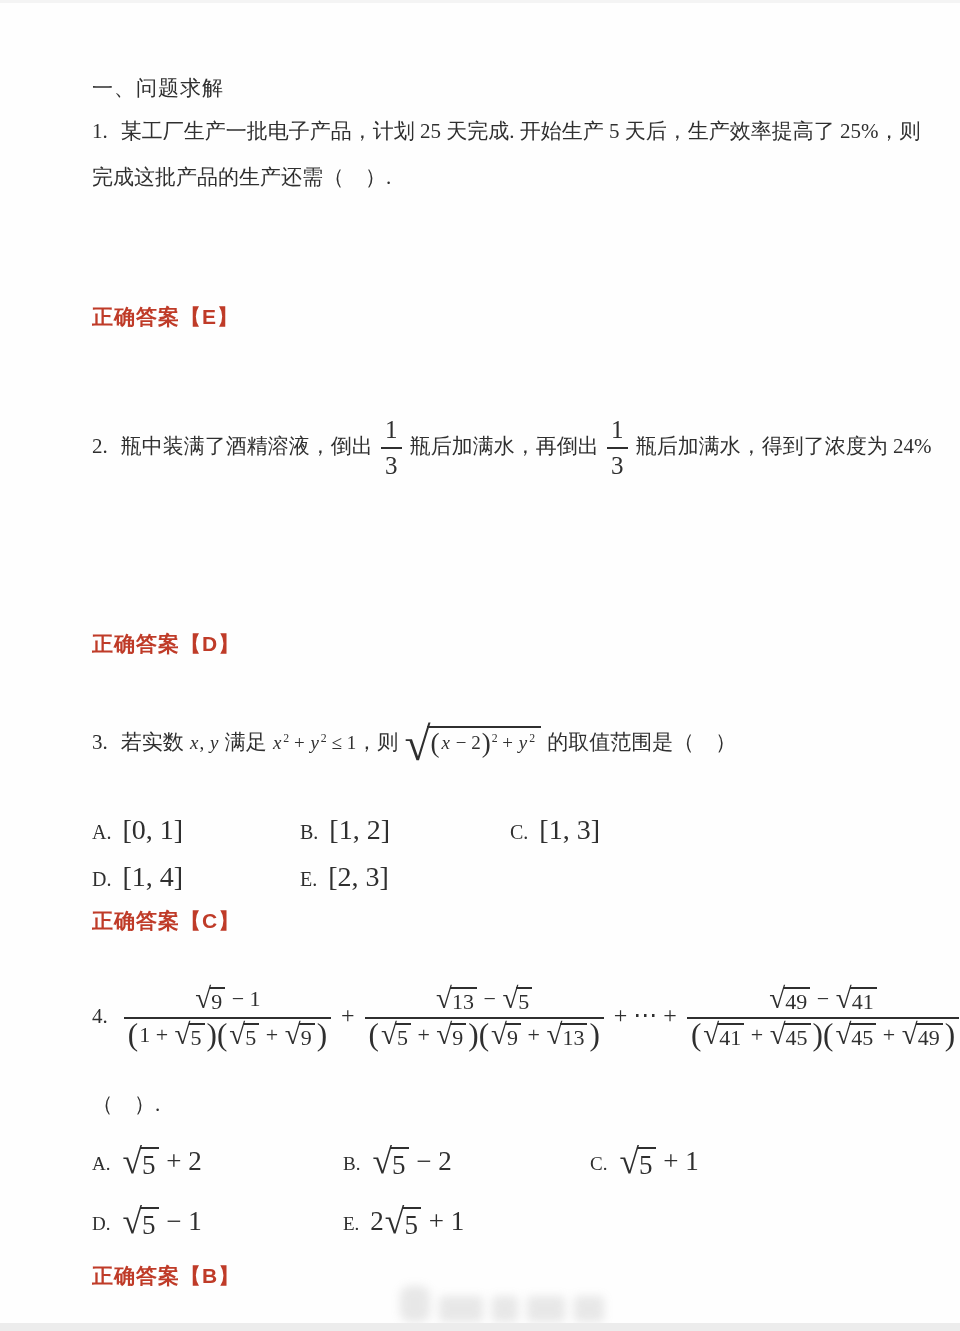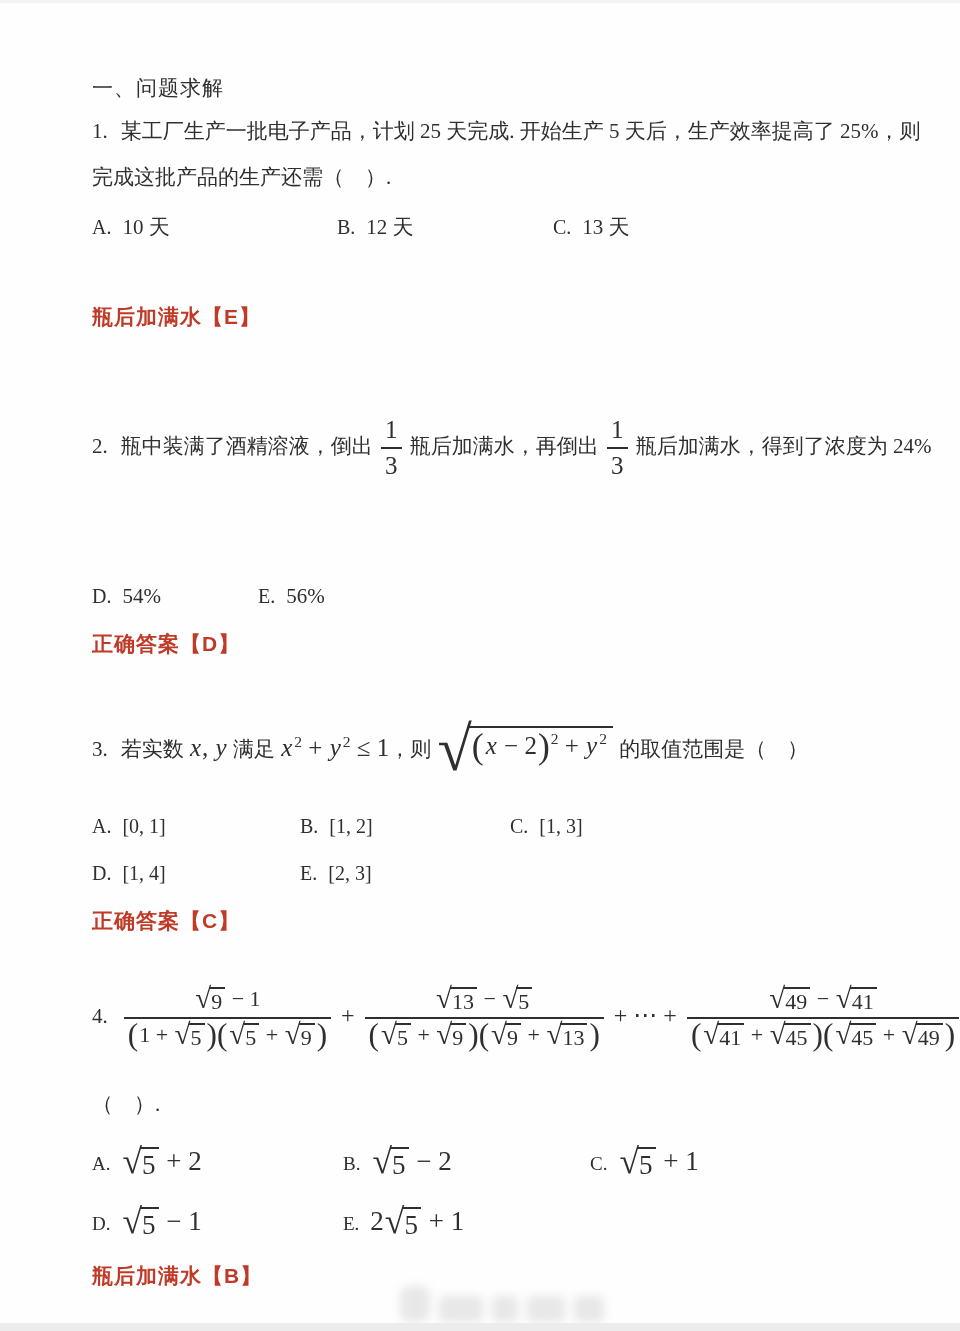--- a/index.html
+++ b/index.html
@@ -12,21 +12,21 @@
   }
   .page::before { content:""; position:absolute; top:0; left:0; right:0; height:3px; background:#f4f4f4; }
   .line { position:absolute; left:92px; font-size:21px; white-space:nowrap; }
   .qnum { margin-right:13px; }
   .title { font-size:21px; letter-spacing:1px; }
 
   
   .optrow { position:absolute; left:92px; height:34px; width:830px; }
   .opt { position:absolute; top:0; white-space:nowrap; font-size:21px; }
   .olabel { margin-right:11px; font-size:20px; }
-  .otext-math { font-size:20px; }
+  .otext-math { font-size:28px; }
 
   
   .answer {
     position:absolute; left:92px; font-size:21px; font-weight:700;
     font-family:"Liberation Sans","DejaVu Sans",sans-serif;
     color:var(--answer-color,#bf3b28); white-space:nowrap; letter-spacing:1px;
   }
 
   
   .m-frac { display:inline-flex; flex-direction:column; vertical-align:middle;
@@ -35,21 +35,21 @@
   .m-frac > .m-den { display:block; padding:2px 4px 0; }
 
   .m-sqrt { display:inline-flex; align-items:flex-start; vertical-align:middle; margin:0 1px; }
   .m-rad { font-size:1.32em; line-height:0.95; margin-right:-2px; transform:translateY(-0.06em); }
   .m-sqrt-c { border-top:2px solid #2f2f2f; padding:1px 3px 0 2px; line-height:1.12; }
   .m-sqrt.big > .m-rad { font-size:2.5em; line-height:0.78; margin-right:-4px; transform:translateY(-0.01em); }
   .m-sqrt.big > .m-sqrt-c { padding:4px 6px 0 4px; }
 
   .m-sup { font-size:0.62em; vertical-align:0.62em; line-height:0; padding-left:1px; }
   .m-i { font-style:italic; padding:0 1px; }
-  .m-f { font-size:25px; }
+  .m-f { font-size:19px; }
   .m-po, .m-pc { font-size:1.42em; font-weight:300; line-height:0; vertical-align:-0.1em; }
   .m-pc-c { padding:0 1px;text-align:center; }
 
   
   .q2-stem .m-frac { font-size:25px; }
   .q3-stem { font-size:21px; }
   .q4-expr { font-size:22px; }
   .q4-expr .m-frac { font-size:22px; line-height:1.25; }
   .q4-expr .plus { margin:0 7px; font-size:24px; }
   .q4-opt { font-size:27px; }
@@ -68,51 +68,32 @@
 
 <div class="page">
 
   <div class="line title" style="top:74px">一、问题求解</div>
 
   <div class="line" style="top:117px">
     <span class="qnum">1.</span><span>某工厂生产一批电子产品，计划 25 天完成. 开始生产 5 天后，生产效率提高了 25%，则</span>
   </div>
   <div class="line" style="top:163px">完成这批产品的生产还需（　）.</div>
 
-  <div class="optrow" style="top:213px">
-    <span class="opt" style="left:0">
-      <span class="olabel">A.</span><span>10 天</span>
-    </span>
-    <span class="opt" style="left:245px">
-      <span class="olabel">B.</span><span>12 天</span>
-    </span>
-    <span class="opt" style="left:461px">
-      <span class="olabel">C.</span><span>13 天</span>
-    </span>
-  </div>
-  <div class="answer" style="top:303px">瓶后加满水【E】</div>
+  <div class="answer" style="top:303px">正确答案【E】</div>
 
   <div class="line q2-stem" style="top:415px">
     <span class="qnum">2.</span><span>瓶中装满了酒精溶液，倒出 <span class="m-frac">
           <span class="m-num">1</span>
           <span class="m-den">3</span>
         </span> 瓶后加满水，再倒出 <span class="m-frac">
           <span class="m-num">1</span>
           <span class="m-den">3</span>
         </span> 瓶后加满水，得到了浓度为 24%</span>
   </div>
 
-  <div class="optrow" style="top:584px">
-    <span class="opt" style="left:0">
-      <span class="olabel">D.</span><span>54%</span>
-    </span>
-    <span class="opt" style="left:166px">
-      <span class="olabel">E.</span><span>56%</span>
-    </span>
-  </div>
   <div class="answer" style="top:630px">正确答案【D】</div>
 
   <div class="line q3-stem" style="top:726px">
     <span class="qnum">3.</span><span>若实数 <span class="m-f"><span class="m-i">x</span>, <span class="m-i">y</span></span> 满足 <span class="m-f"><span class="m-i">x</span><span class="m-sup">2</span> + <span class="m-i">y</span><span class="m-sup">2</span> ≤ 1</span>，则 <span class="m-f"><span class="m-sqrt big">
             <span class="m-rad">√</span>
             <span class="m-sqrt-c"><span class="m-paren"><span class="m-po">(</span><span class="m-pc-c"><span class="m-i">x</span> − 2</span><span class="m-pc">)</span></span><span class="m-sup">2</span> + <span class="m-i">y</span><span class="m-sup">2</span></span>
           </span></span> 的取值范围是（　）</span>
   </div>
 
   <div class="optrow" style="top:814px">
@@ -225,21 +206,21 @@
             <span class="m-sqrt-c">5</span>
           </span> − 1</span>
     </span>
     <span class="opt" style="left:251px">
       <span class="olabel">E.</span><span class="q4-opt">2<span class="m-sqrt">
             <span class="m-rad">√</span>
             <span class="m-sqrt-c">5</span>
           </span> + 1</span>
     </span>
   </div>
-  <div class="answer" style="top:1262px">瓶后加满水【B】</div>
+  <div class="answer" style="top:1262px">正确答案【B】</div>
 
   <div class="watermark">
     <span class="wblob tall" style="width:30px"></span>
     <span class="wblob" style="width:44px"></span>
     <span class="wblob" style="width:26px"></span>
     <span class="wblob" style="width:38px"></span>
     <span class="wblob" style="width:30px"></span>
   </div>
   <div class="bottom-edge"></div>
 

